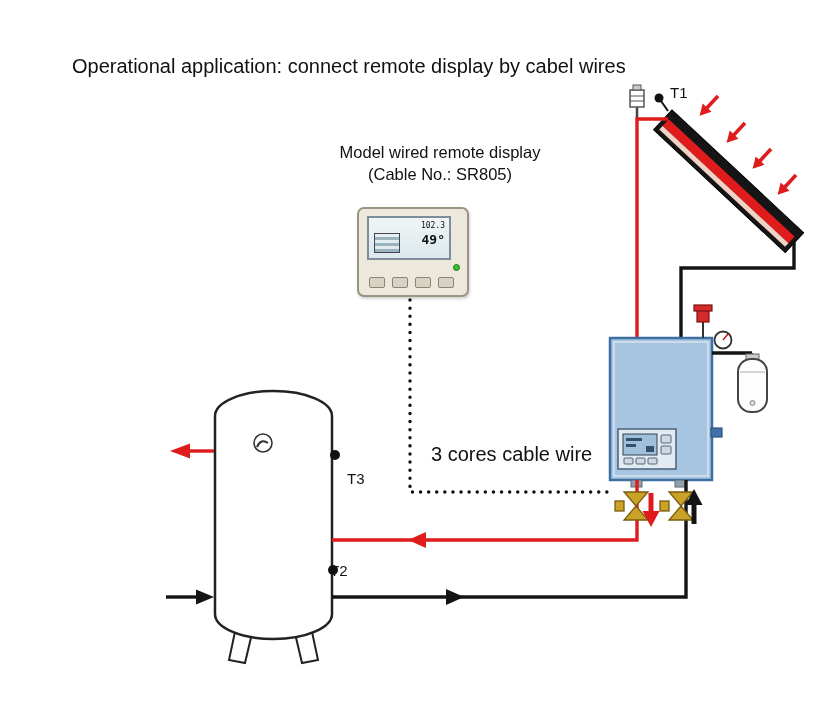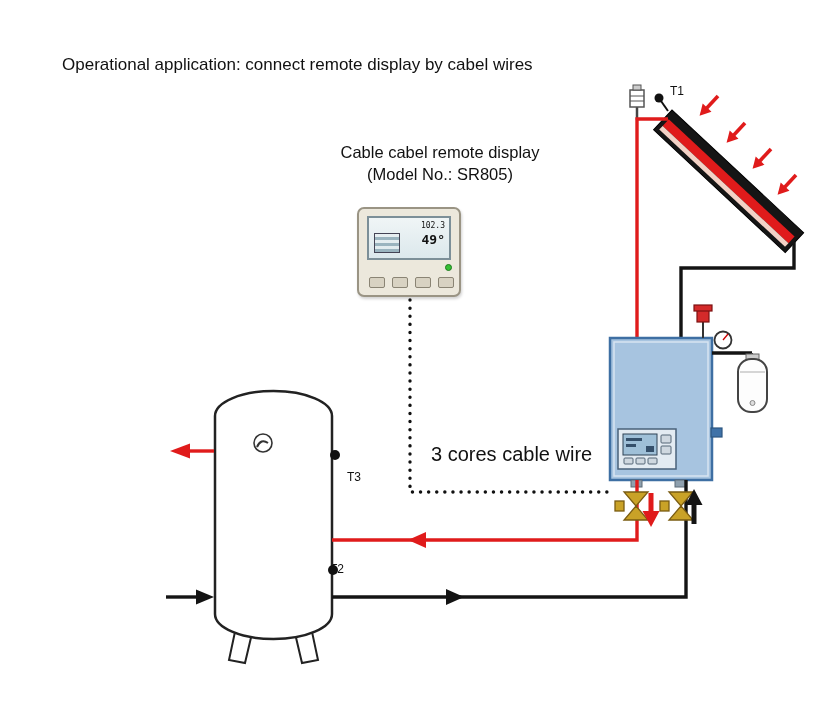--- a/index.html
+++ b/index.html
@@ -1,28 +1,28 @@
 <!DOCTYPE html>
 <html style="--hot-pipe: #e01b1b; --cold-pipe: #141414; --controller-fill: #a7c4e0; --controller-border: #3e6fa3; --valve-brass: #c9a227; --device-body: #ece8dc;"><head>
 <meta charset="utf-8">
 <style>
   html,body{margin:0;padding:0;background:#fff;}
   body{width:840px;height:710px;position:relative;overflow:hidden;
        font-family:"Liberation Sans",sans-serif;color:#111;}
   .abs{position:absolute;}
-  .title{left:62px;top:55px;font-size:17px;white-space:nowrap;}
+  .title{left:72px;top:55px;font-size:20px;white-space:nowrap;}
   .caption{left:290px;top:141px;width:300px;text-align:center;font-size:16.5px;line-height:22px;}
-  .lbl{font-size:12px;white-space:nowrap;}
+  .lbl{font-size:15px;white-space:nowrap;}
   .lbl-t1{left:670px;top:84px;}
   .lbl-t3{left:347px;top:470px;}
   .lbl-t2{left:330px;top:562px;}
   .lbl-cable{left:431px;top:443px;font-size:20px;}
 
   
-  .device{left:357px;top:207px;width:104px;height:90px;background:var(--device-body);
+  .device{left:357px;top:207px;width:112px;height:90px;background:var(--device-body);
           border:2px solid #9a9484;border-radius:7px;box-sizing:border-box;
           box-shadow:1px 2px 3px rgba(0,0,0,.18);}
   .device-screen{position:absolute;left:8px;top:7px;width:84px;height:44px;
           background:linear-gradient(#f0f5f6,#dce8ec);border:2px solid #7c8f98;box-sizing:border-box;}
   .scr-flow{position:absolute;right:4px;top:3px;font-size:8px;font-family:"DejaVu Sans Mono",monospace;}
   .scr-temp{position:absolute;right:4px;top:14px;font-size:13px;font-weight:bold;
           font-family:"DejaVu Sans Mono",monospace;}
   .scr-tank{position:absolute;left:5px;bottom:5px;width:24px;height:18px;border:1.5px solid #445;
           background:repeating-linear-gradient(0deg,#9ab4bf 0 3px,transparent 3px 6px);}
   .device-led{position:absolute;right:7px;bottom:24px;width:5px;height:5px;border-radius:50%;
@@ -37,22 +37,22 @@
   .fill-cold{fill:var(--cold-pipe);}
   .brass{fill:var(--valve-brass);stroke:#7a5c12;stroke-width:1.3;}
   .thin{stroke:#333;stroke-width:2;fill:none;}
 </style>
 </head>
 <body>
 
 <div class="abs title">Operational application: connect remote display by cabel wires</div>
 
 <div class="abs caption">
-  <div>Cable cabel remote display</div>
-  <div>(Model No.: SR805)</div>
+  <div>Model wired remote display</div>
+  <div>(Cable No.: SR805)</div>
 </div>
 
 <div class="abs device">
   <div class="device-screen">
     <div class="scr-flow">102.3</div>
     <div class="scr-temp">49°</div>
     <div class="scr-tank"></div>
   </div>
   <div class="device-led"></div>
   <div class="device-buttons">

